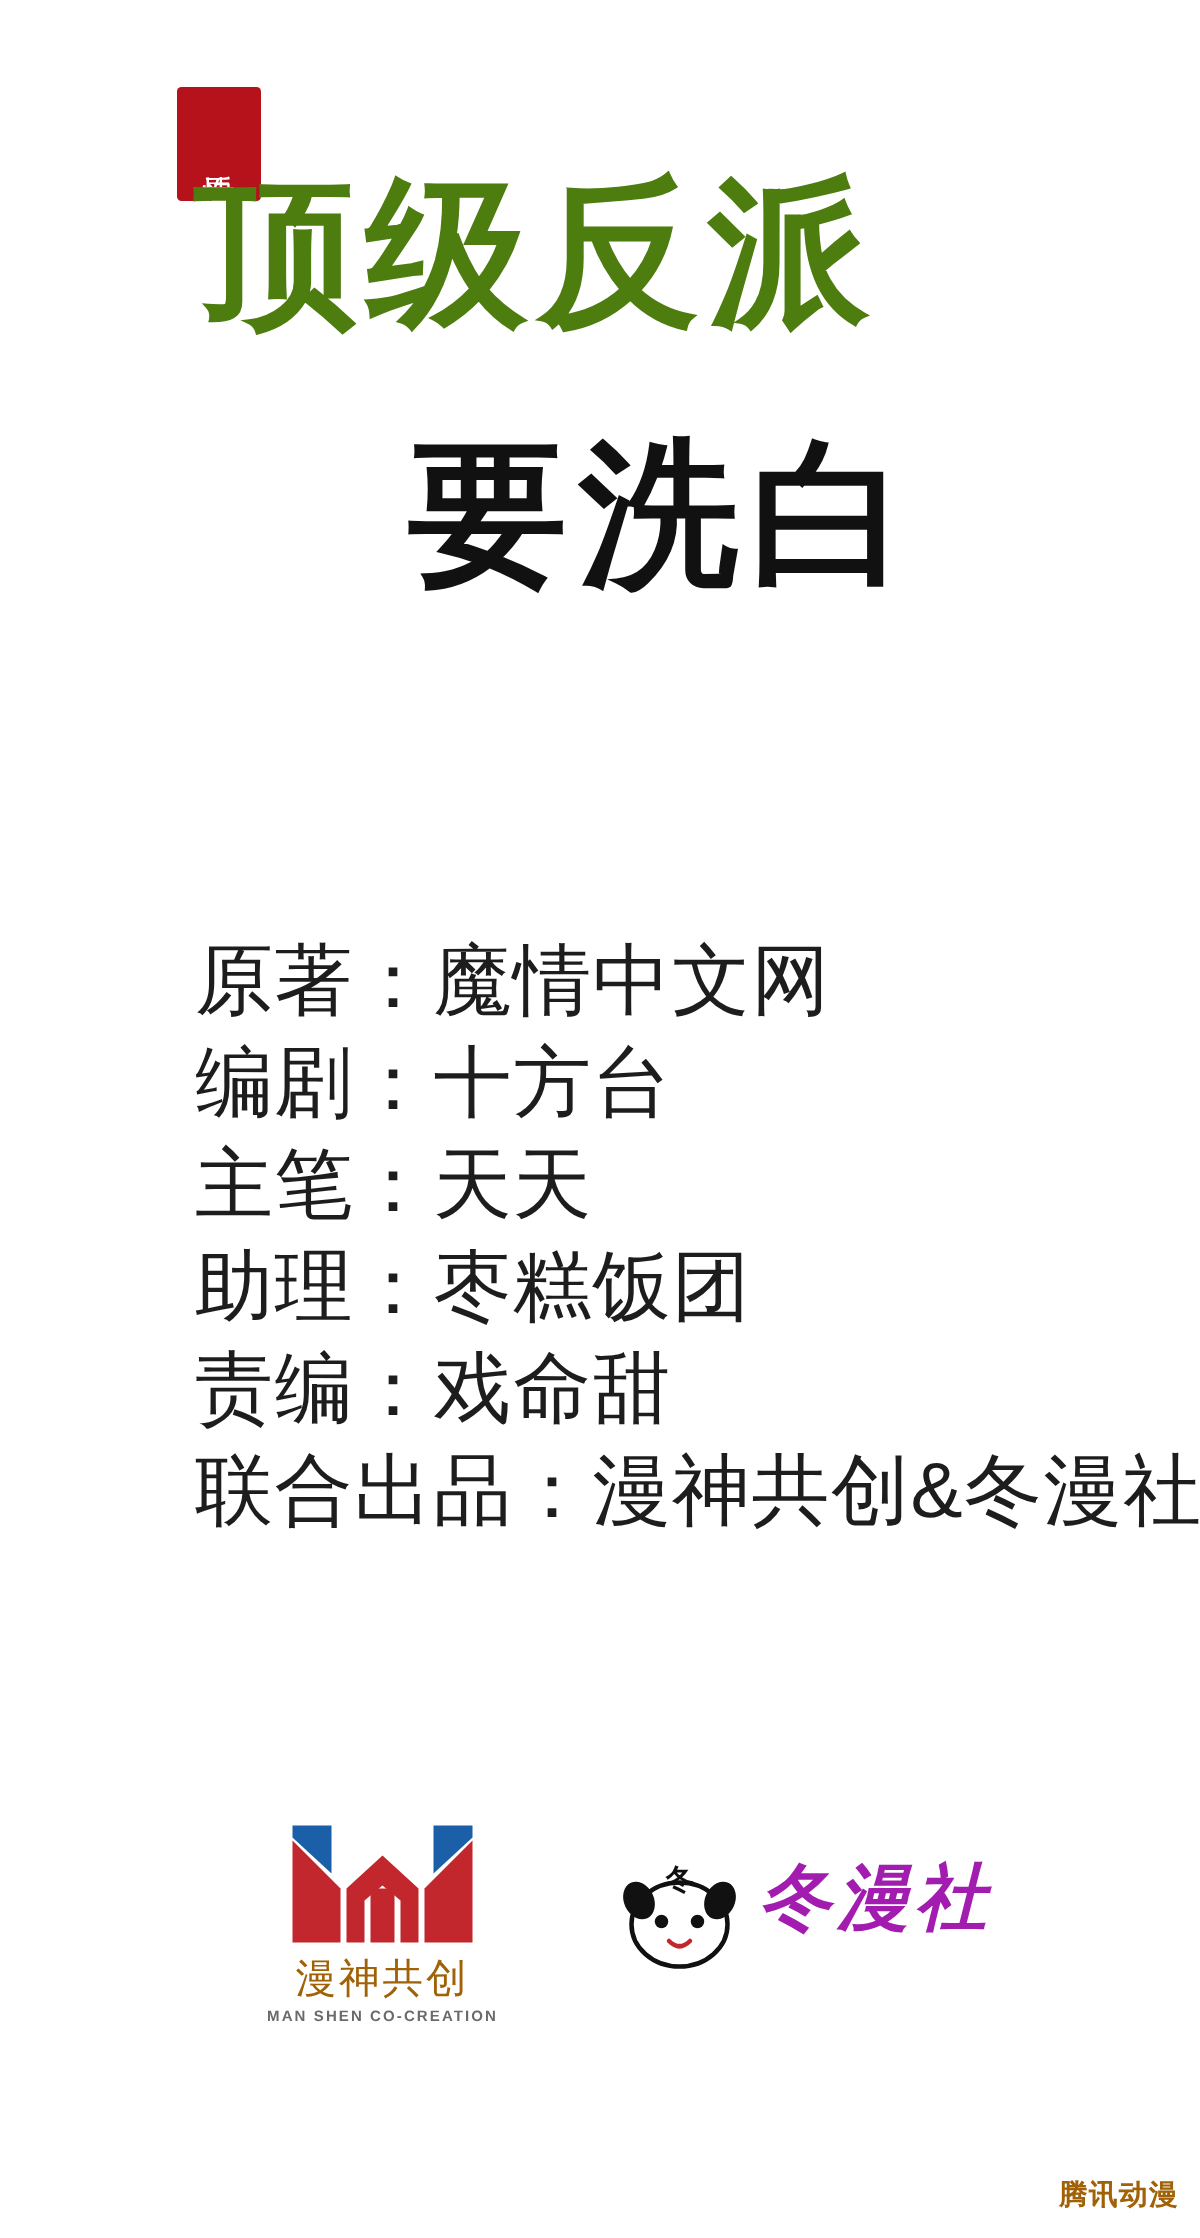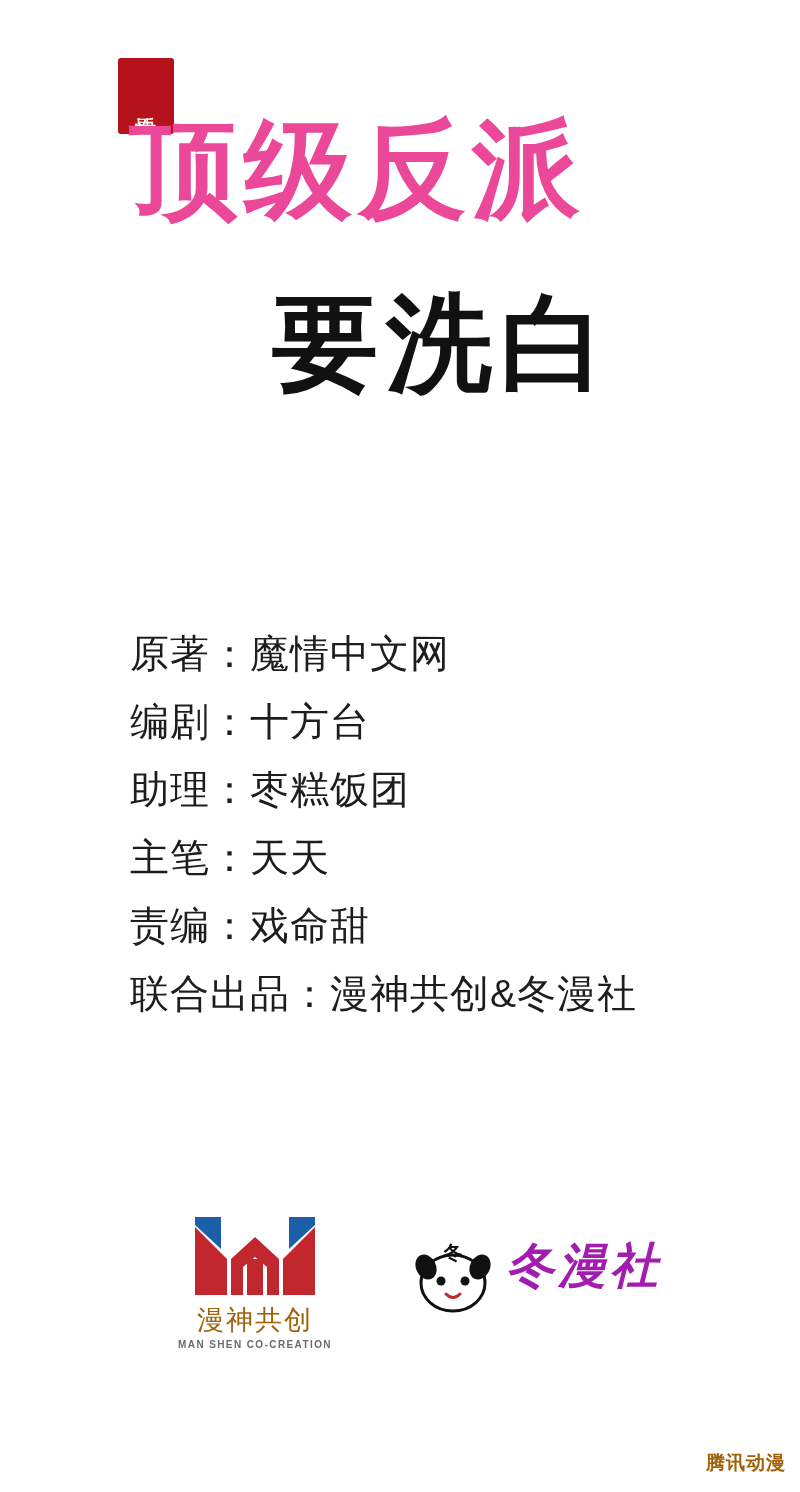--- a/index.html
+++ b/index.html
@@ -54,21 +54,21 @@
   .title-main {
     position: absolute;
     left: 130px;
     top: 75px;
     width: 620px;
     font-family: "DejaVu Serif", serif;
     font-weight: 700;
     font-size: 108px;
     line-height: 1.0;
     letter-spacing: 6px;
-    color: #ec4899;
+    color: #4d7c0f;
     white-space: nowrap;
   }
   .title-sub {
     position: absolute;
     left: 272px;
     top: 250px;
     width: 520px;
     font-family: Liberation Sans, sans-serif;
     font-weight: 700;
     font-size: 106px;
@@ -79,21 +79,21 @@
   }
 
   
   .credits {
     position: absolute;
     left: 130px;
     top: 620px;
     width: 640px;
   }
   .credit-row {
-    font-size: 39px;
+    font-size: 52px;
     line-height: 68px;
     color: #1d1d1d;
     letter-spacing: 1px;
     white-space: nowrap;
   }
   .credit-row .label { }
   .credit-row .value { }
   .credit-row.indented {
     padding-left: 140px;
   }
@@ -187,24 +187,24 @@
 </div>
 
 <div class="credits">
   <div class="credit-row">
     <span class="label">原著：</span><span class="value">魔情中文网</span>
   </div>
   <div class="credit-row">
     <span class="label">编剧：</span><span class="value">十方台</span>
   </div>
   <div class="credit-row">
+    <span class="label">主笔：</span><span class="value">天天</span>
+  </div>
+  <div class="credit-row">
     <span class="label">助理：</span><span class="value">枣糕饭团</span>
-  </div>
-  <div class="credit-row">
-    <span class="label">主笔：</span><span class="value">天天</span>
   </div>
   <div class="credit-row">
     <span class="label">责编：</span><span class="value">戏命甜</span>
   </div>
   <div class="credit-row">
     <span class="label">联合出品：</span><span class="value">漫神共创&amp;冬漫社</span>
   </div>
 </div>
 
 <div class="logos">

